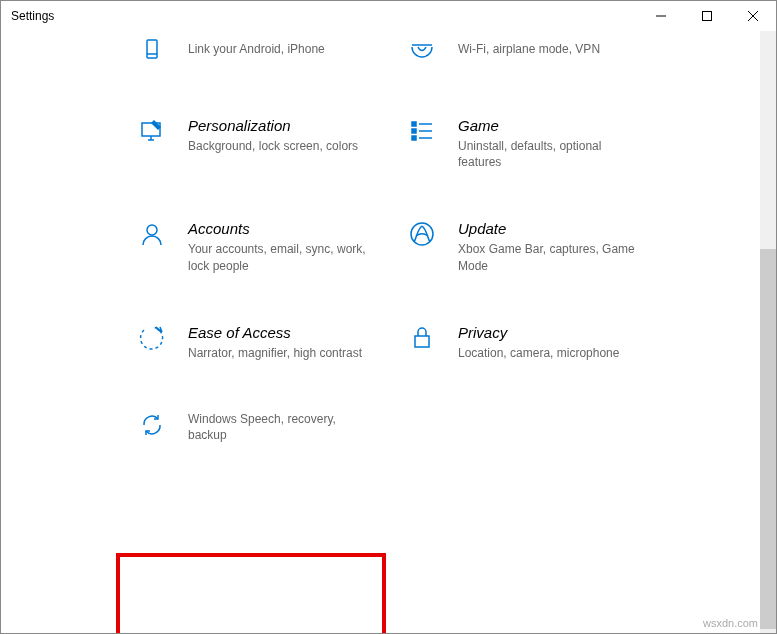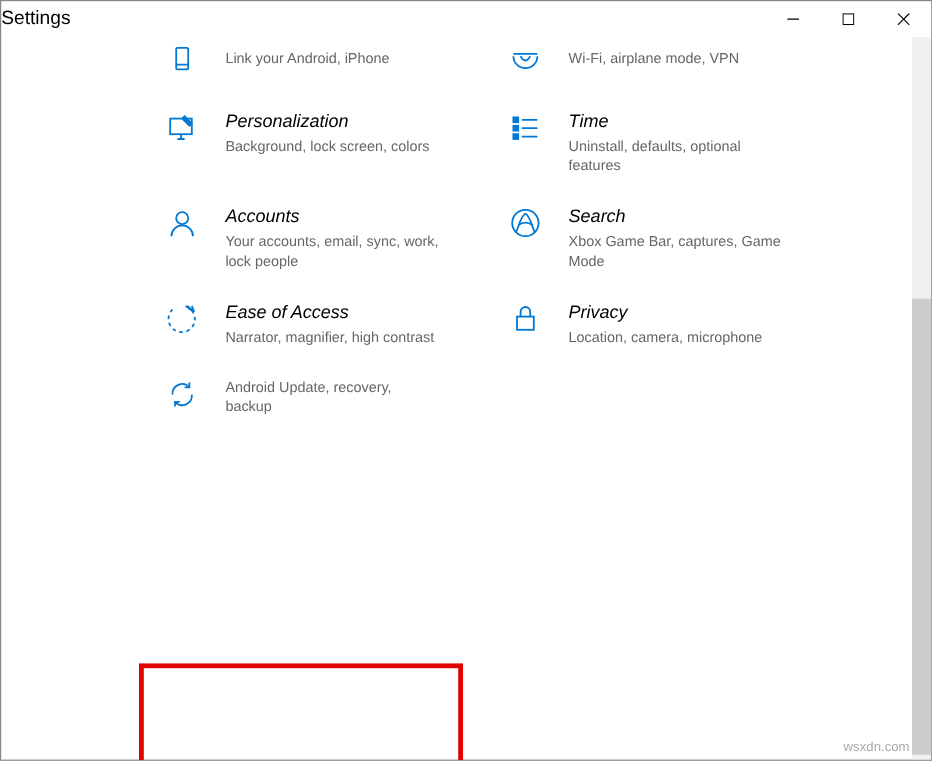--- a/index.html
+++ b/index.html
@@ -10,21 +10,22 @@
       height: 634px;
       overflow: hidden;
       border: 1px solid #888;
       position: relative;
     }
     .titlebar {
       height: 30px;
       display: flex;
       align-items: center;
       justify-content: space-between;
-      font-size: 16px;
+      padding-left: 10px;
+      font-size: 12px;
       color: #000;
     }
     .titlebar-title { font-weight: 400; }
     .titlebar-controls { display: flex; height: 100%; }
     .tb-btn {
       width: 46px;
       height: 30px;
       display: flex;
       align-items: center;
       justify-content: center;
@@ -37,21 +38,20 @@
       padding: 0 20px 30px 20px;
       position: relative;
     }
     .grid {
       display: grid;
       grid-template-columns: 270px 270px;
       column-gap: 0;
       row-gap: 40px;
       margin-left: 115px;
       margin-top: 0;
-      gap: 16px;
     }
     .tile {
       display: flex;
       align-items: flex-start;
       gap: 20px;
       cursor: pointer;
       padding: 4px 0;
     }
     .tile-icon {
       width: 32px;
@@ -182,21 +182,21 @@
         <svg width="28" height="28" viewBox="0 0 28 28" stroke-width="2">
             <rect x="4" y="5" width="4" height="4" fill="#0078d4"></rect>
             <line x1="11" y1="7" x2="24" y2="7"></line>
             <rect x="4" y="12" width="4" height="4" fill="#0078d4"></rect>
             <line x1="11" y1="14" x2="24" y2="14"></line>
             <rect x="4" y="19" width="4" height="4" fill="#0078d4"></rect>
             <line x1="11" y1="21" x2="24" y2="21"></line>
           </svg>
       </div>
       <div class="tile-text">
-        <div class="tile-title">Time</div>
+        <div class="tile-title">Game</div>
         <div class="tile-desc">Uninstall, defaults, optional features</div>
       </div>
     </div>
 
     <div class="tile">
       <div class="tile-icon">
         <svg width="28" height="28" viewBox="0 0 28 28">
             <circle cx="14" cy="10" r="5"></circle>
             <path d="M5 25 A9 9 0 0 1 23 25"></path>
           </svg>
@@ -211,21 +211,21 @@
     <div class="tile">
       <div class="tile-icon">
         <svg width="28" height="28" viewBox="0 0 28 28" stroke-width="2">
             <circle cx="14" cy="14" r="11"></circle>
             <path d="M14 6 C9 10 9 17 6 22"></path>
             <path d="M14 6 C19 10 19 17 22 22"></path>
             <path d="M8 16 C12 13 16 13 20 16"></path>
           </svg>
       </div>
       <div class="tile-text">
-        <div class="tile-title">Search</div>
+        <div class="tile-title">Update</div>
         <div class="tile-desc">Xbox Game Bar, captures, Game Mode</div>
       </div>
     </div>
 
     <div class="tile">
       <div class="tile-icon">
         <svg width="28" height="28" viewBox="0 0 28 28">
             <path d="M6 6 A 11 11 0 1 0 14 3" stroke-dasharray="3 3"></path>
             <path d="M18 3 L24 8 M24 8 L19 5 M24 8 L22 3"></path>
           </svg>
@@ -253,21 +253,21 @@
     <div class="tile">
       <div class="tile-icon">
         <svg width="28" height="28" viewBox="0 0 28 28" stroke-width="2">
             <path d="M6 14 A8 8 0 0 1 20 8"></path>
             <path d="M22 14 A8 8 0 0 1 8 20"></path>
             <path d="M20 4 L20 8 L16 8"></path>
             <path d="M8 24 L8 20 L12 20"></path>
           </svg>
       </div>
       <div class="tile-text">
-        <div class="tile-desc">Android Update, recovery, backup</div>
+        <div class="tile-desc">Windows Speech, recovery, backup</div>
       </div>
     </div>
 
   </div>
 
   <div class="highlight-box" style="left:115px; top:522px; width:270px; height:100px;"></div>
 </div>
 
 <div class="watermark">wsxdn.com</div>
 

